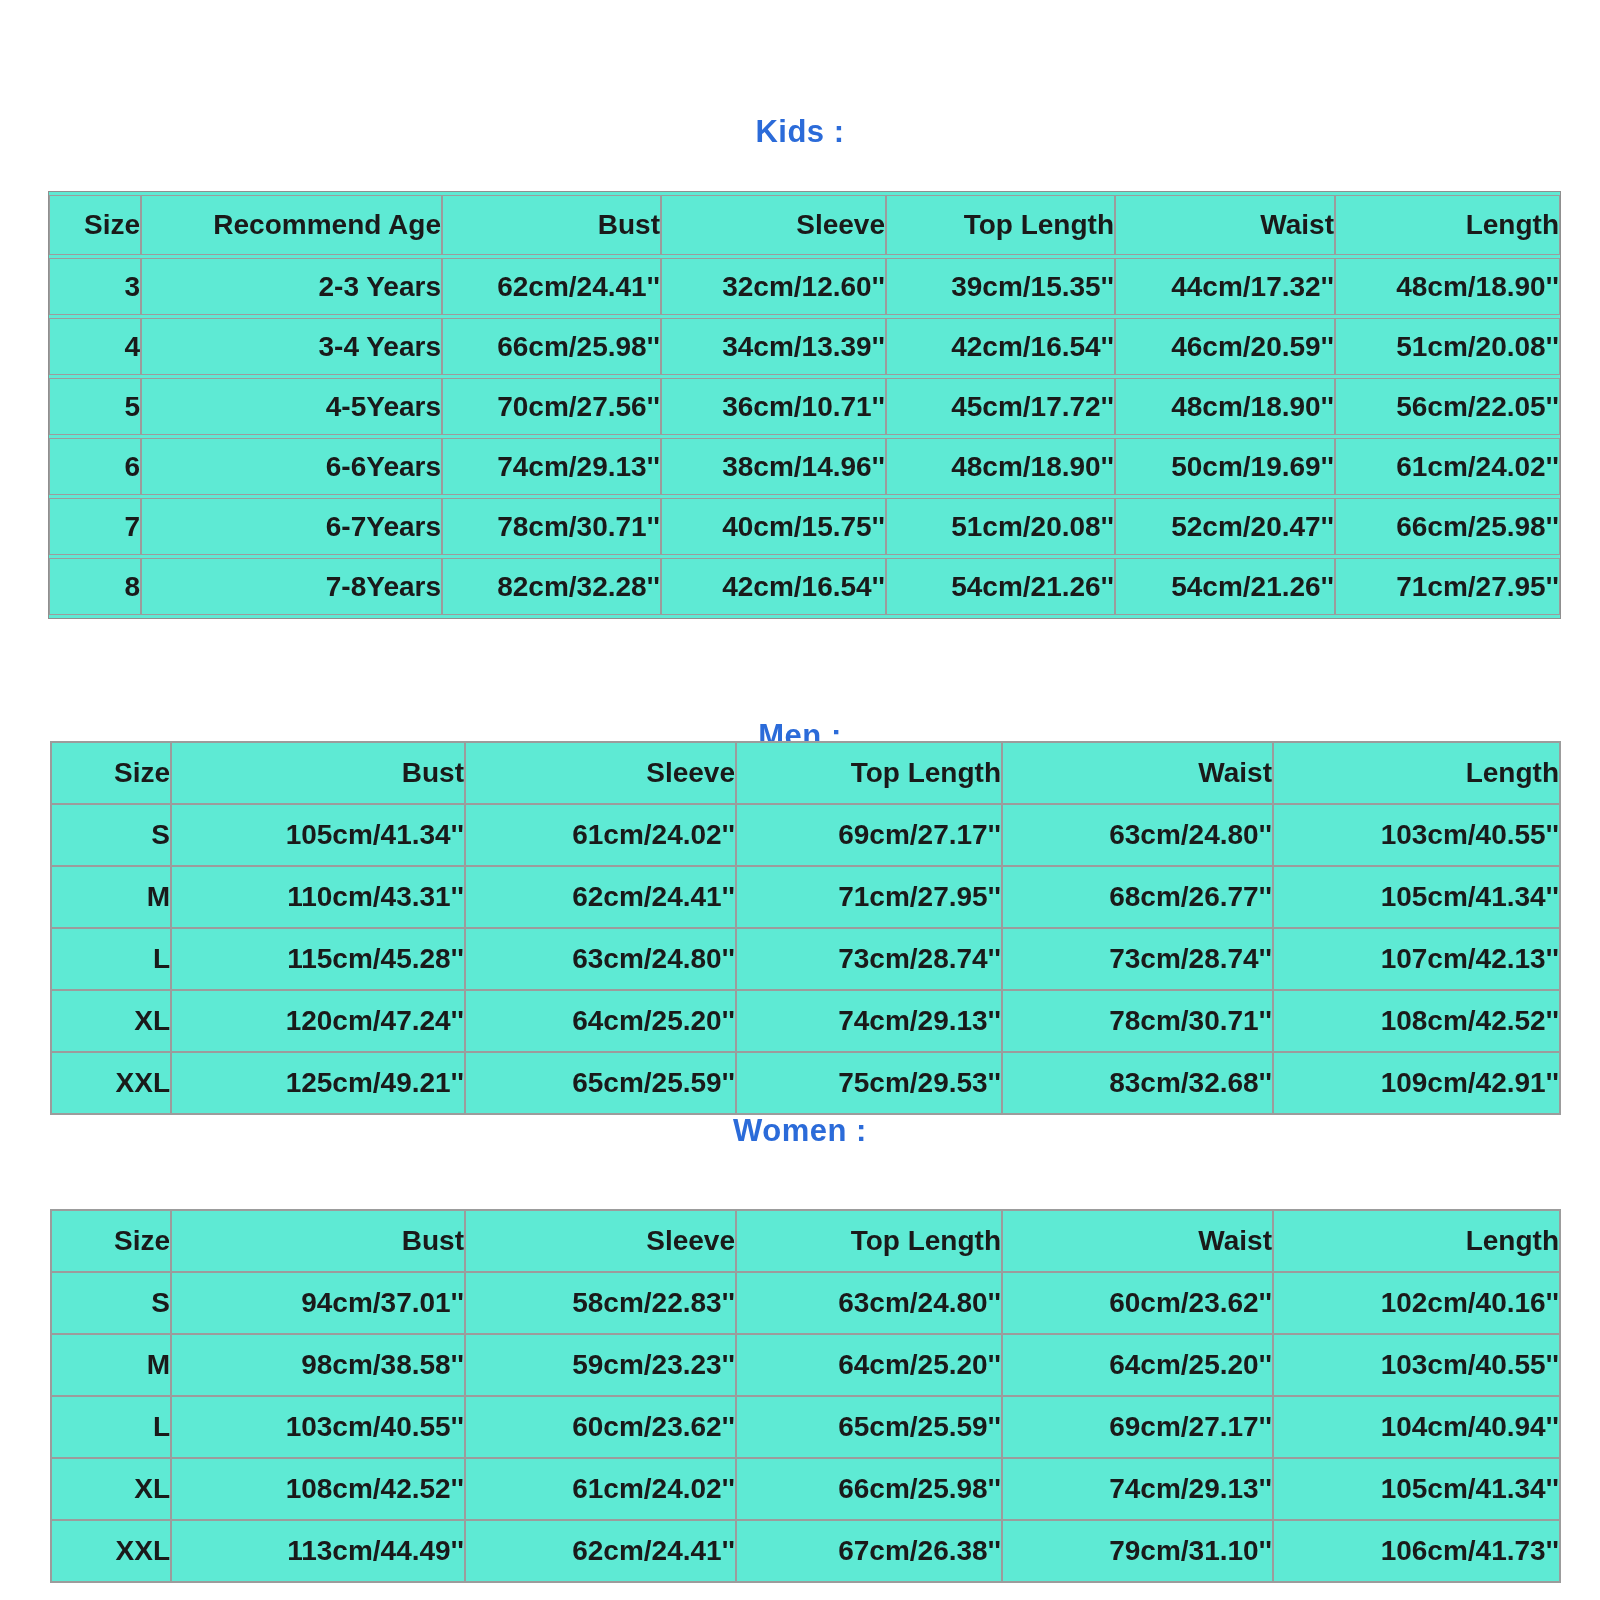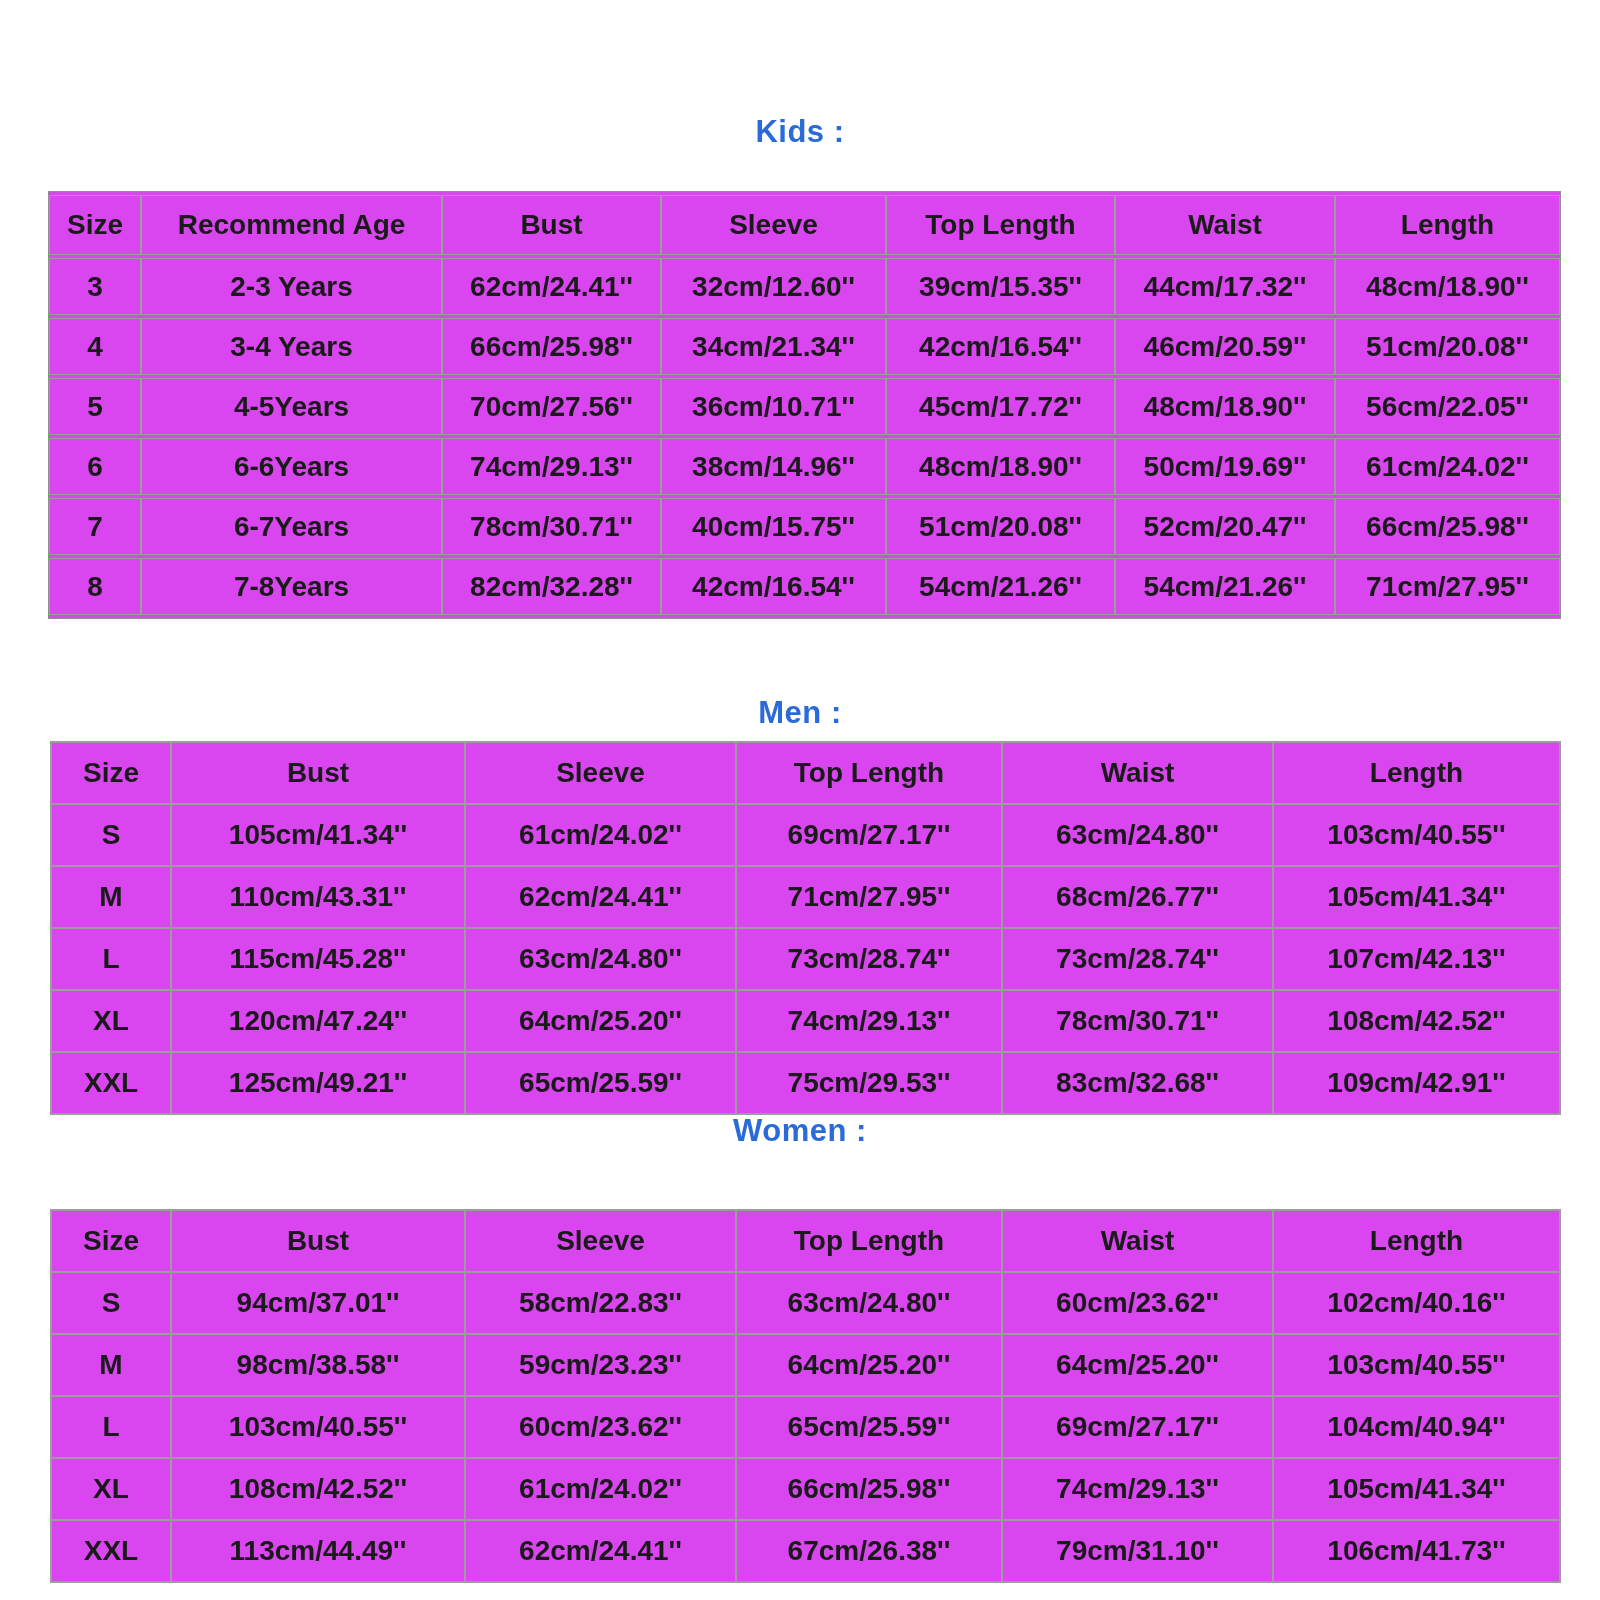--- a/index.html
+++ b/index.html
@@ -13,29 +13,29 @@
   .page { position:relative; width:1600px; height:1600px; overflow:hidden;margin-top:36px; }
 
   .section-title {
     position:absolute; left:0; width:1600px;
     text-align:center;
     font-size:31px;
     color:#2b6bd9;
     letter-spacing:0.5px;
   }
   #kids-title  { top:78px; }
-  #men-title   { top:659px; }
+  #men-title   { top:682px; }
   #women-title { top:1077px; }
 
   table.size-table {
     position:absolute;
     table-layout:fixed;
     font-size:28px;
-    text-align:center;
-    background:#d946ef;
+    text-align:right;
+    background:#5eead4;
   }
   table.size-table th, table.size-table td {
     vertical-align:middle;
     padding:0;
     overflow:hidden;
     white-space:nowrap;
     font-weight:700;
   }
 
   
@@ -103,21 +103,21 @@
         <td>62cm/24.41''</td>
         <td>32cm/12.60''</td>
         <td>39cm/15.35''</td>
         <td>44cm/17.32''</td>
         <td>48cm/18.90''</td>
       </tr>
       <tr>
         <td>4</td>
         <td>3-4 Years</td>
         <td>66cm/25.98''</td>
-        <td>34cm/21.34''</td>
+        <td>34cm/13.39''</td>
         <td>42cm/16.54''</td>
         <td>46cm/20.59''</td>
         <td>51cm/20.08''</td>
       </tr>
       <tr>
         <td>5</td>
         <td>4-5Years</td>
         <td>70cm/27.56''</td>
         <td>36cm/10.71''</td>
         <td>45cm/17.72''</td>

